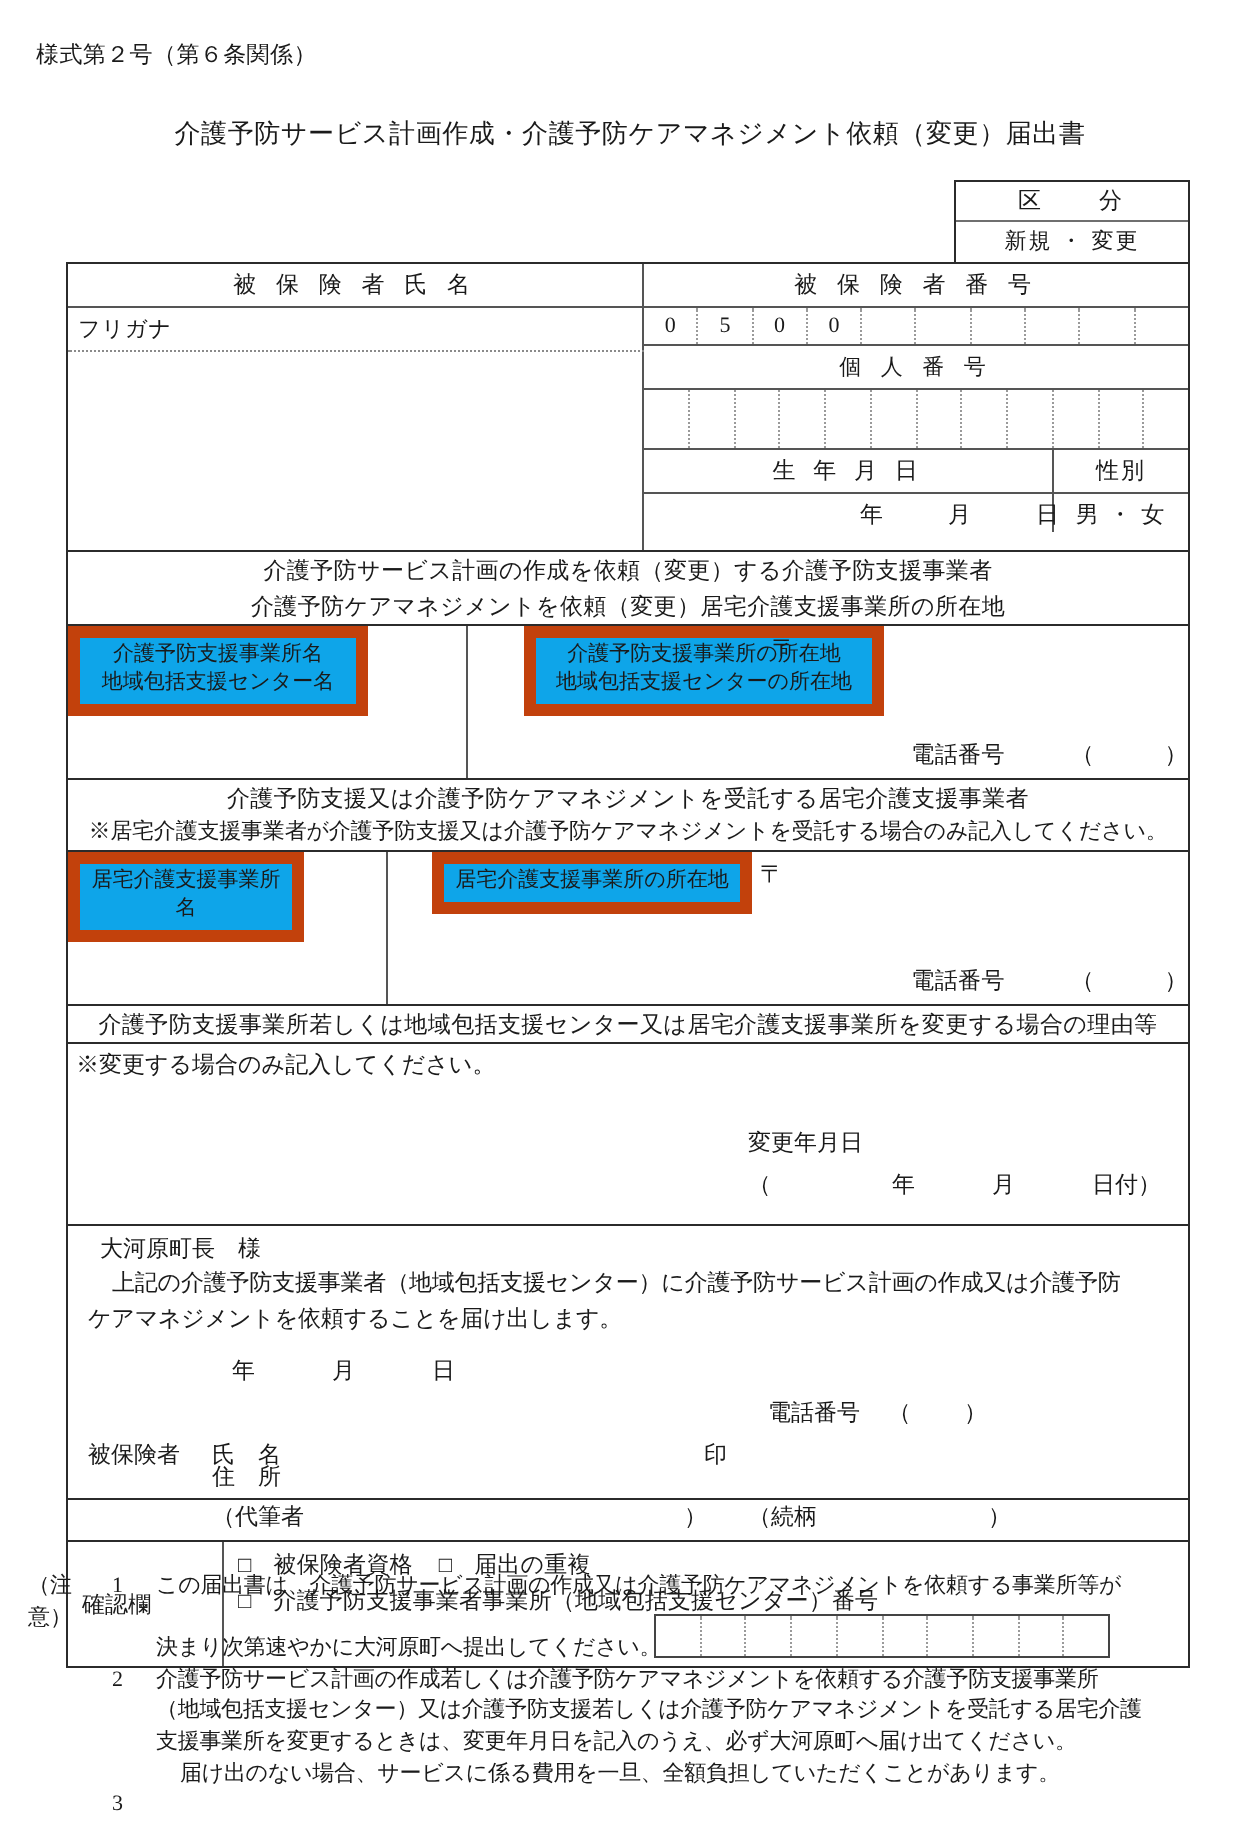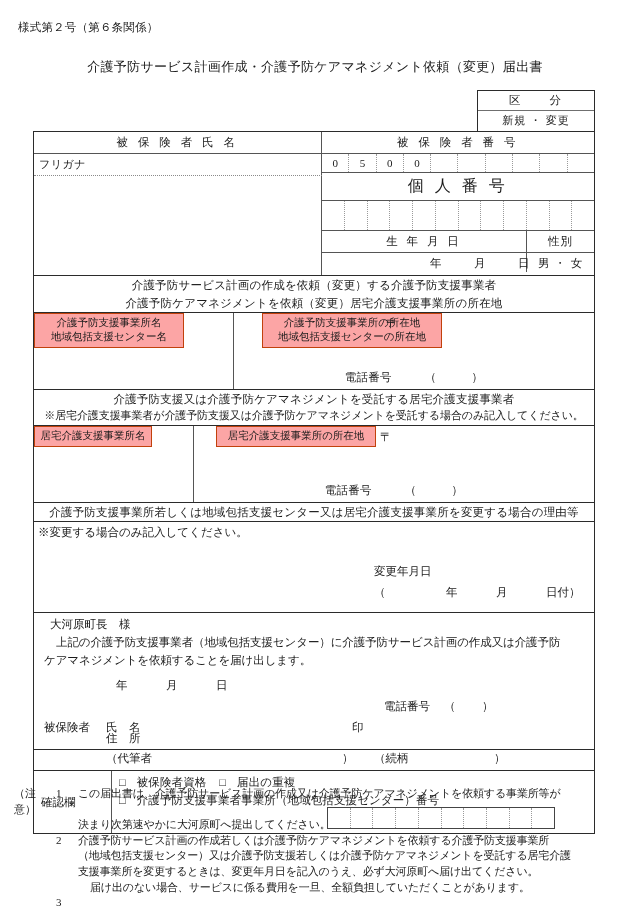--- a/index.html
+++ b/index.html
@@ -121,21 +121,21 @@
     text-align: center;
     font-size: 11px;
     padding: 3px 0 3px;
     border-right: 1px dotted #9a9a9a;
     font-family: "Liberation Serif", serif;
   }
   .cellgrid > div:last-child { border-right: none; }
 
   .sub-label {
     text-align: center;
-    font-size: 16px;
+    font-size: 11px;
     padding: 3px 0 3px;
     letter-spacing: 3.5px;
     box-sizing: border-box;
   }
 
   .dob-label {
     flex: 1;
     text-align: center;
     font-size: 11.5px;
     padding: 3px 0 3px;
@@ -179,27 +179,27 @@
   .banner-note {
     text-align: center;
     font-size: 11px;
     padding: 0px 0 2px;
     letter-spacing: -0.1px;
     box-sizing: border-box;
   }
 
   
   .lbl-box {
-    border: 1px solid #c2410c;
+    border: 6px solid #c2410c;
     box-sizing: border-box;
     text-align: center;
     font-size: 10.5px;
     line-height: 1.35;
     padding: 2px 3px 3px;
-    background: #fca5a5;
+    background: #0ea5e9;
   }
 
   .prov-left {
     width: 200px;
     box-sizing: border-box;
     position: relative;
     height: 76px;
   }
   .prov-right {
     flex: 1;
@@ -212,21 +212,21 @@
     font-size: 12px;
     left: 152px;
     top: 3px;
   }
   .tel-line {
     position: absolute;
     bottom: 4px;
     left: 0;
     width: 100%;
     font-size: 11.5px;
-    text-align: center;
+    text-align: right;
     letter-spacing: 0.2px;
   }
   .tel-line i { font-style: normal; display: inline-block; }
 
   .prov2-left {
     width: 160px;
     box-sizing: border-box;
     position: relative;
     height: 76px;
   }

